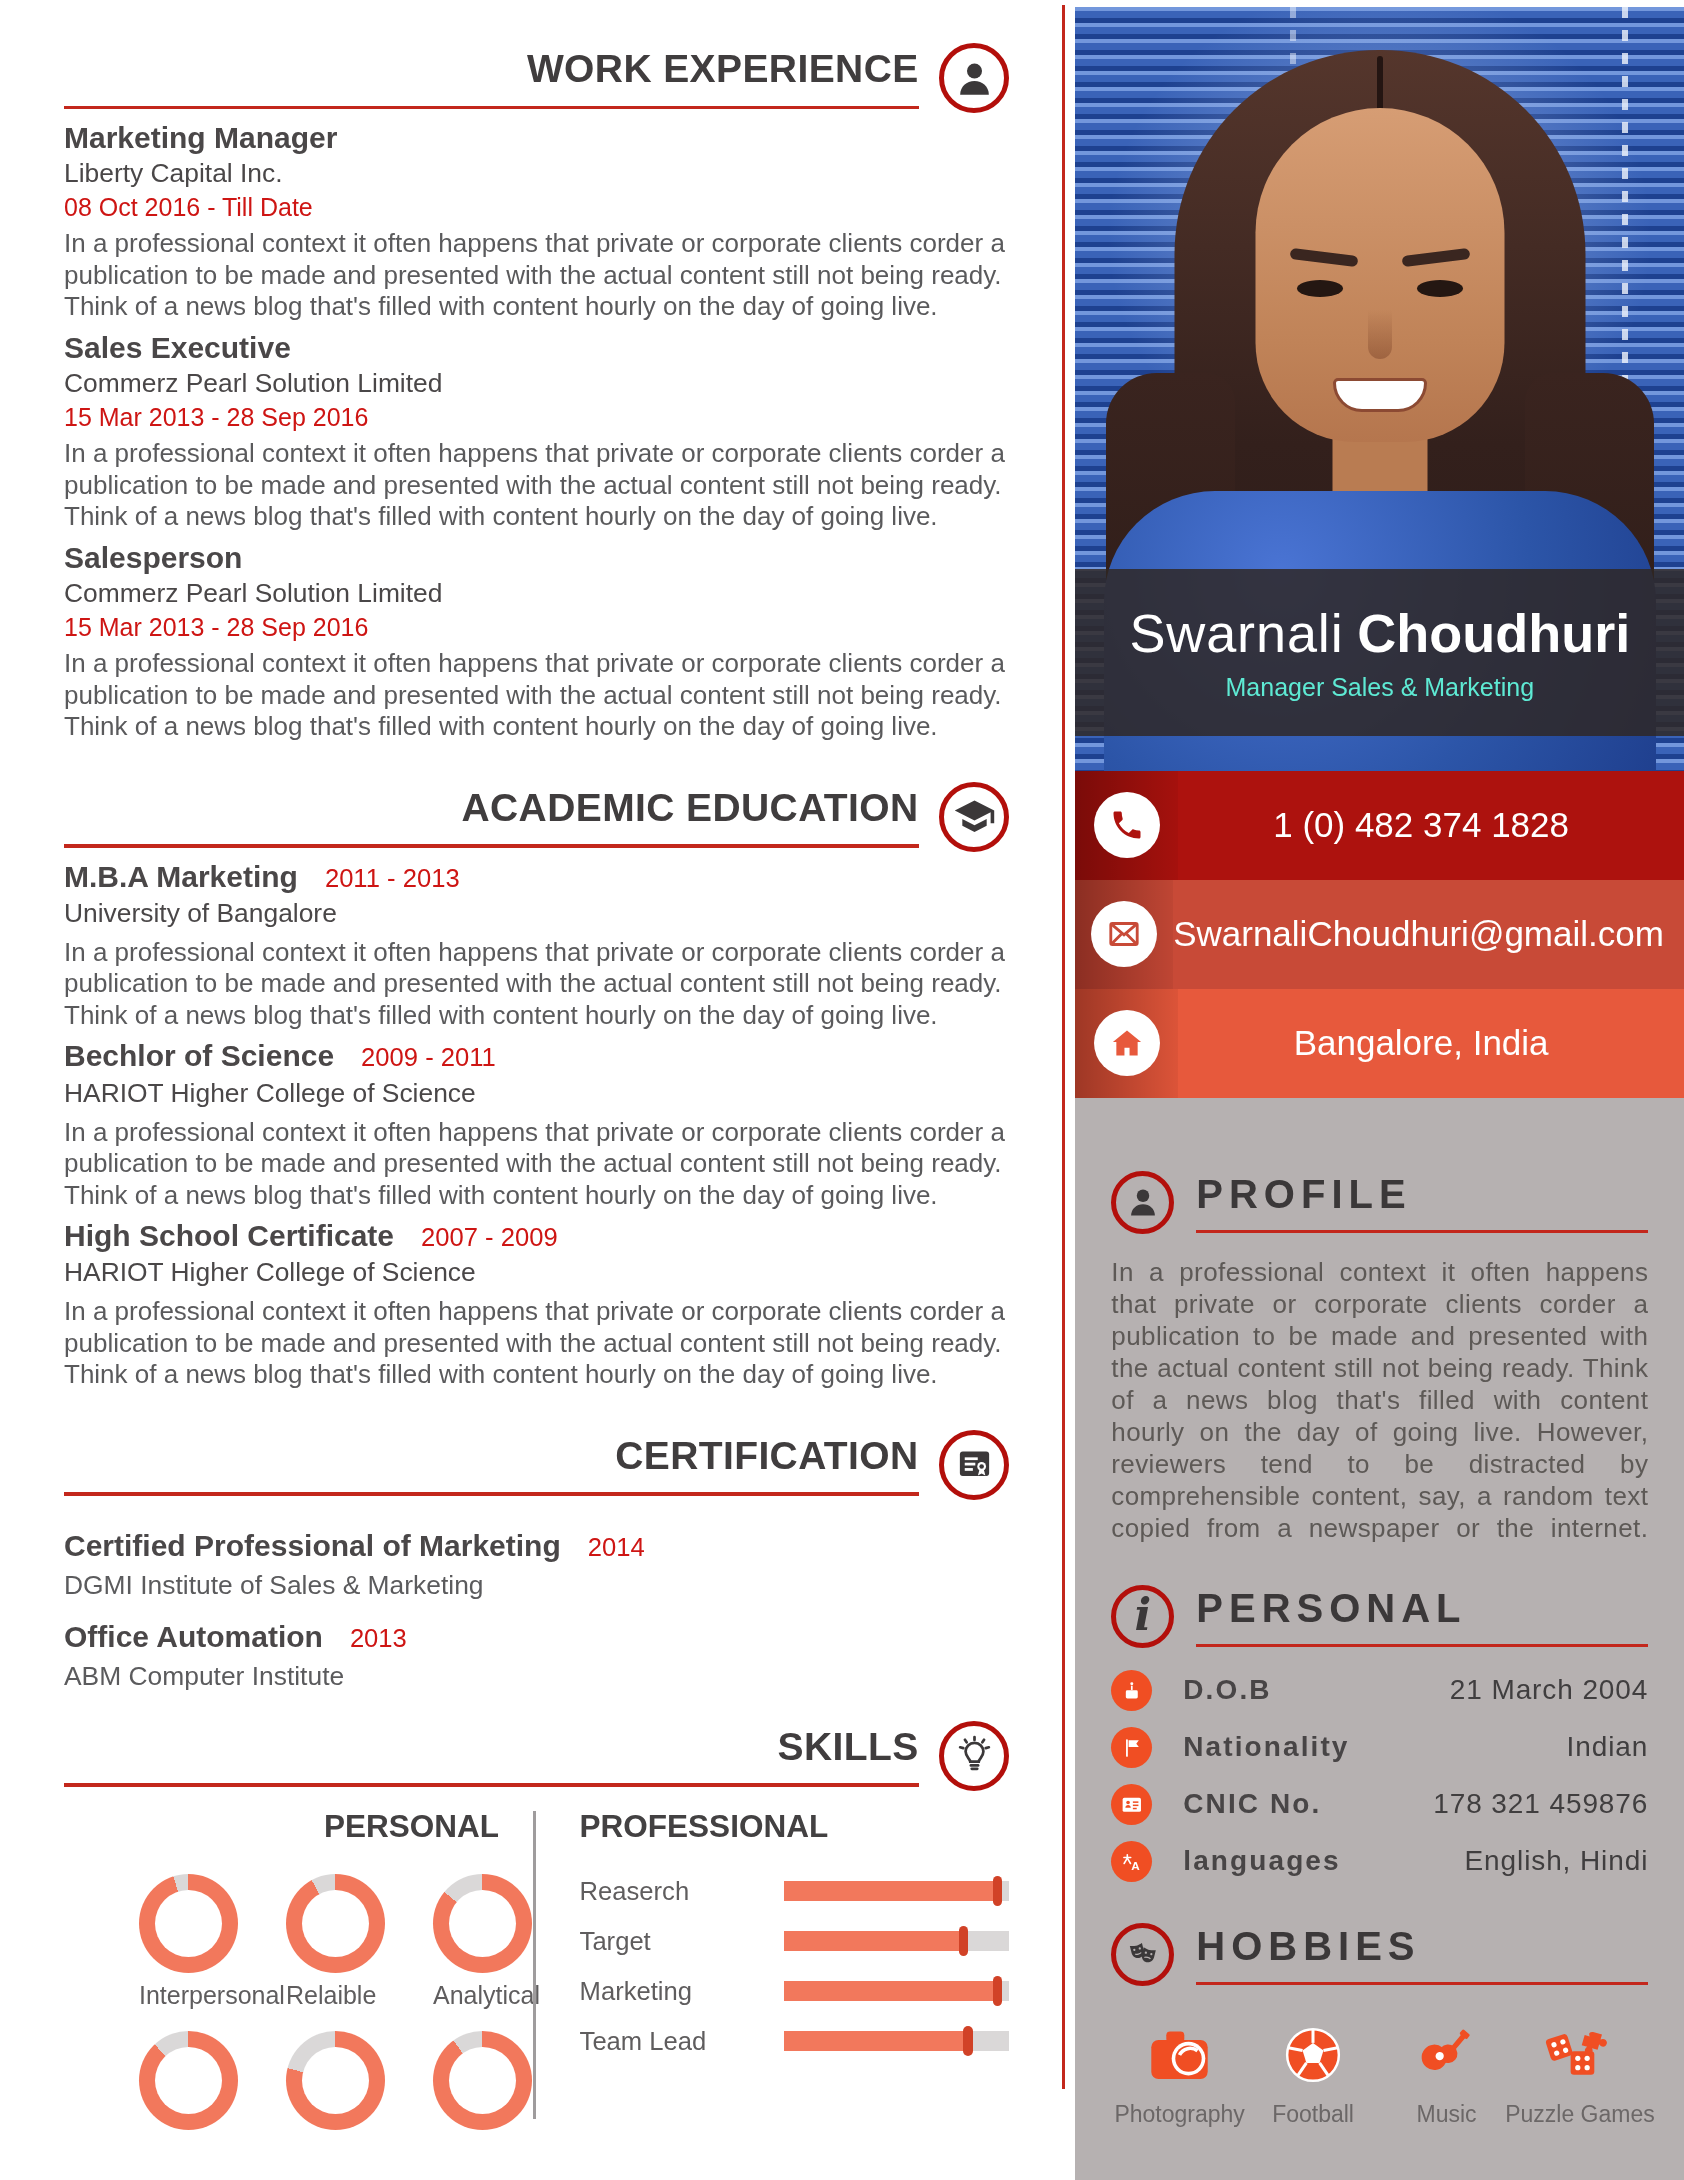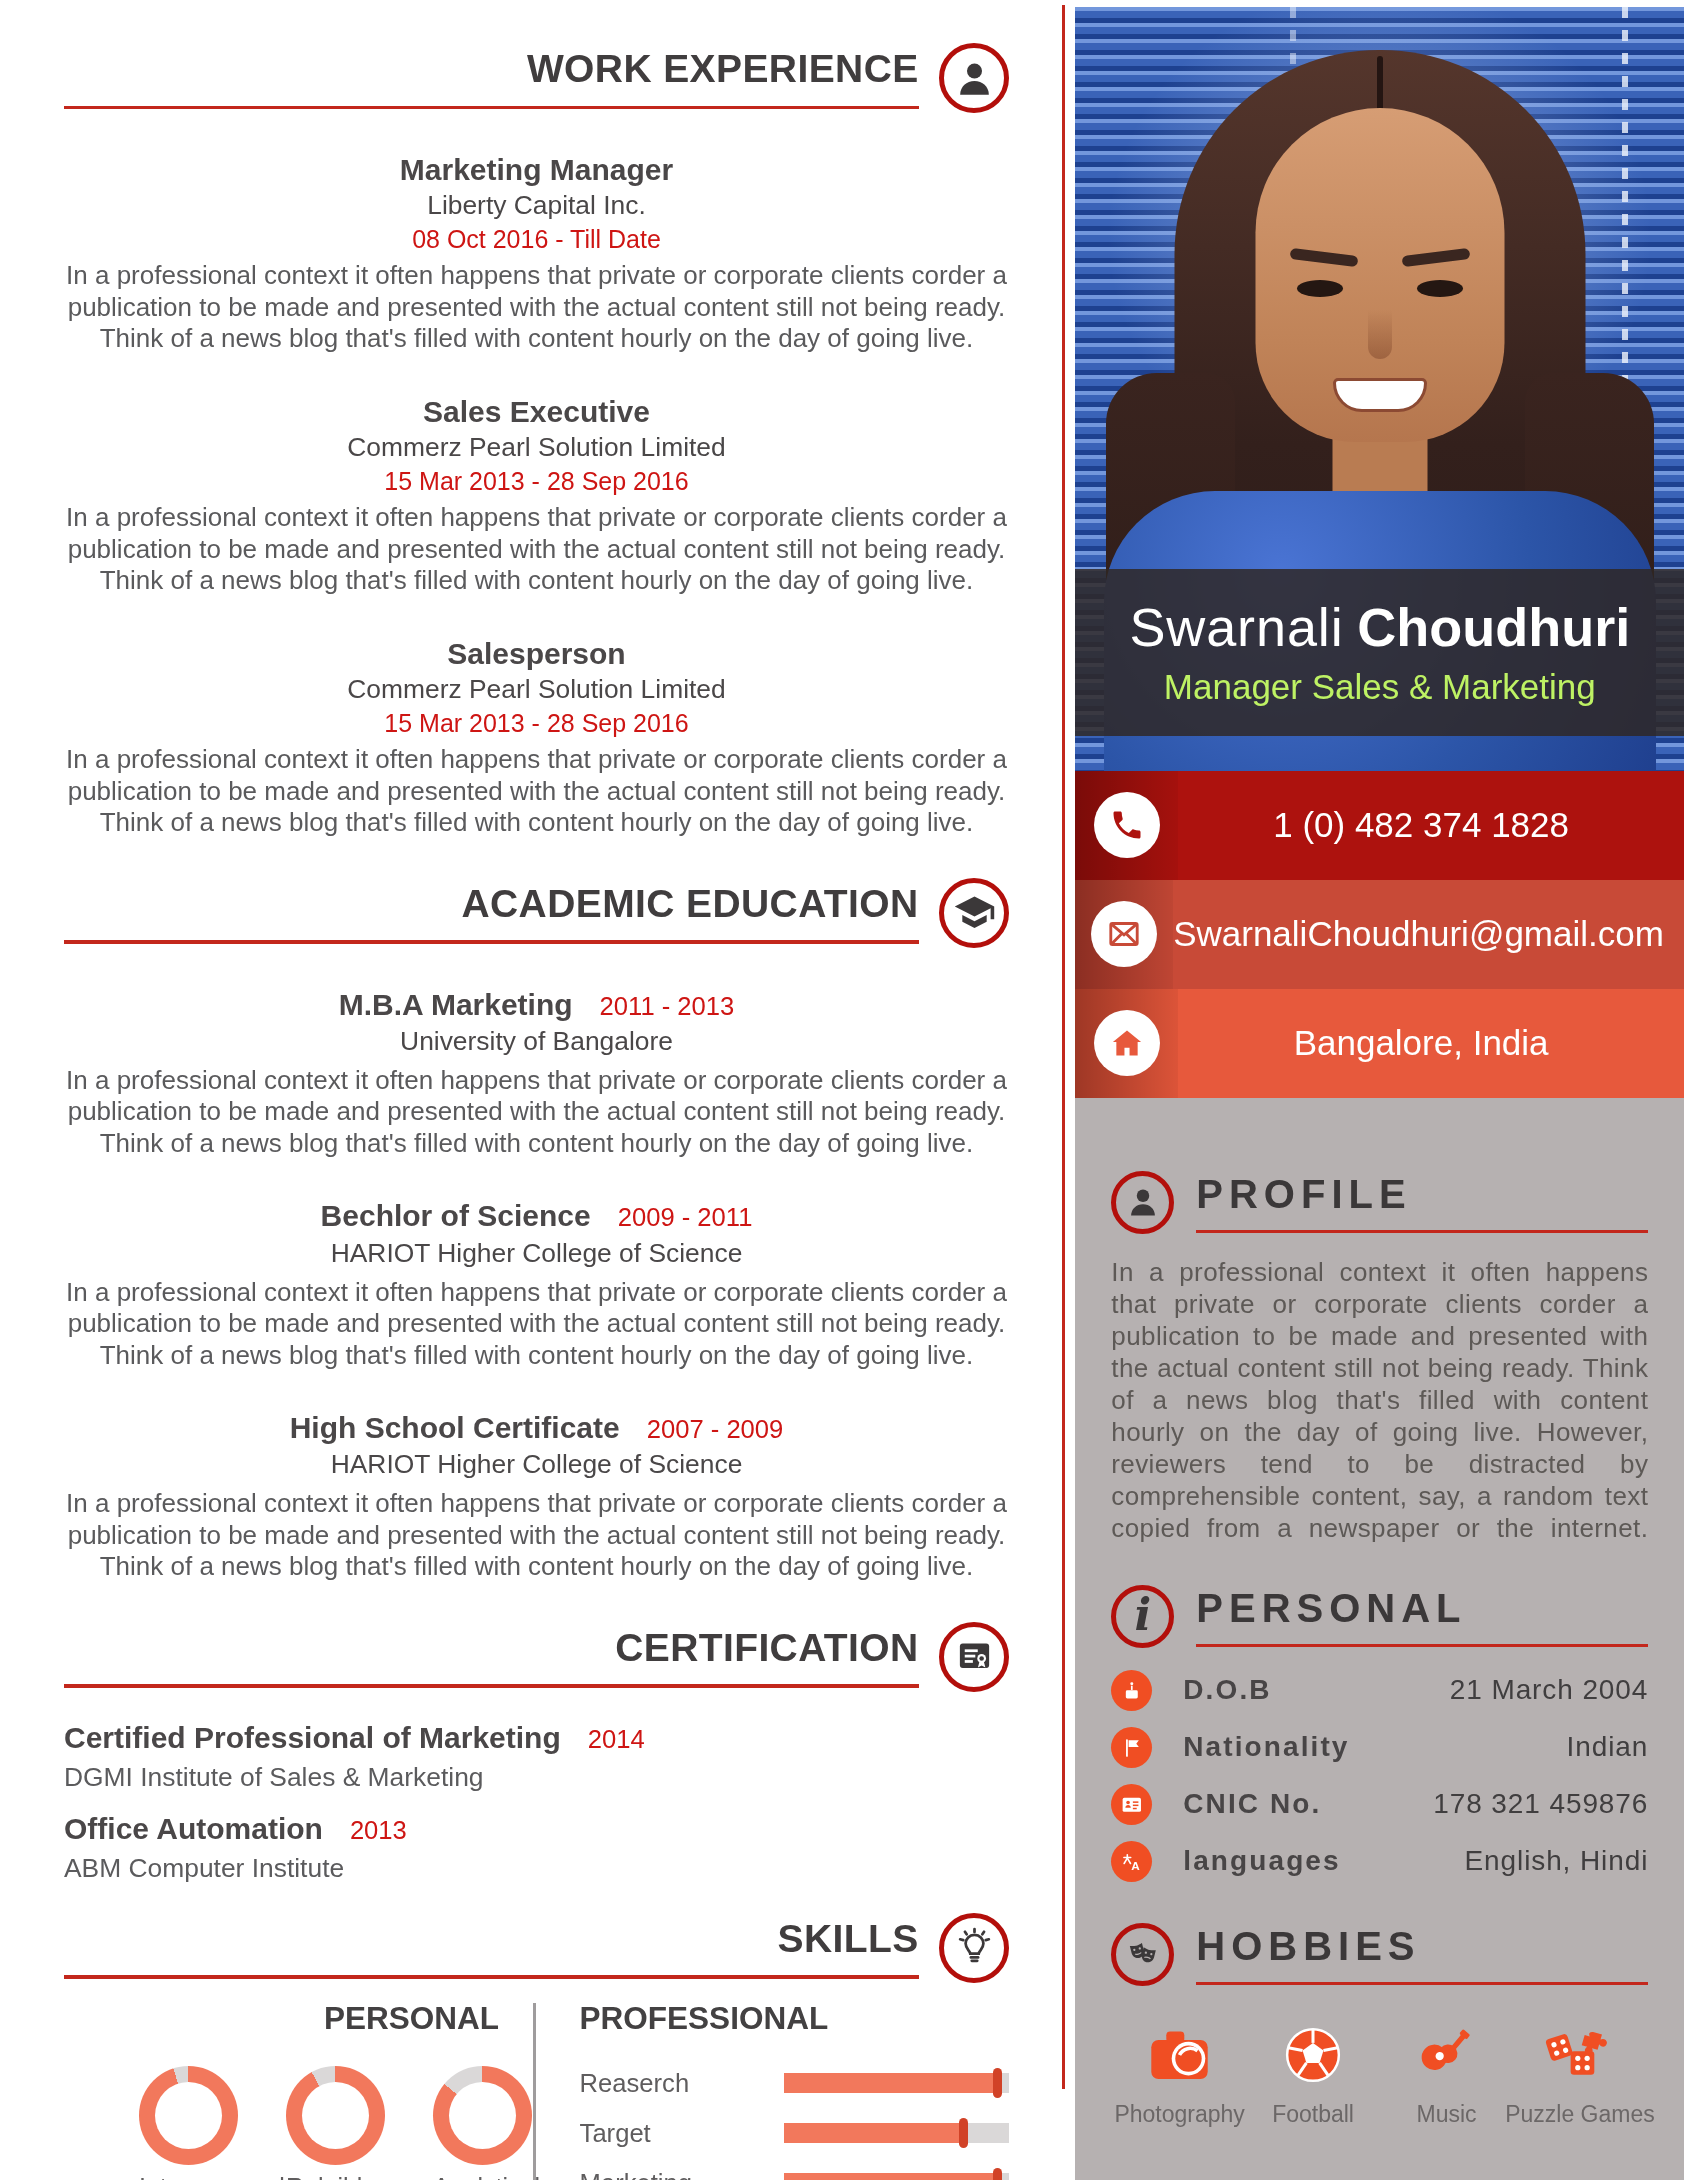--- a/index.html
+++ b/index.html
@@ -18,21 +18,21 @@
 
   .sec-header{display:flex;align-items:center}
   .sec-left{flex:1;display:flex;flex-direction:column;align-items:flex-end}
   .sec-title{font-size:39px;font-weight:800;color:#403d3e;letter-spacing:0.4px}
   .sec-rule{width:100%;height:3.4px;background:var(--accent);margin-top:14.5px}
   .ring{border:5.1px solid var(--ring);border-radius:50%;background:transparent;
         display:flex;align-items:center;justify-content:center;flex:none}
   .ring.big{width:70px;height:70px;margin-left:20.4px}
   .ring svg{display:block}
 
-  .entry{margin-top:40px;text-align:center}
+  .entry{margin-top:8px;text-align:left}
   .e-role{font-size:30px;font-weight:700;color:#4a4748;line-height:34px}
   .e-co{font-size:26.4px;font-weight:400;color:#4a4748;margin-top:3.4px;line-height:31px}
   .e-date{font-size:25px;color:var(--date-red);margin-top:3.4px;line-height:28px}
   .e-desc{font-size:26px;color:#5a5a5c;line-height:31.5px;margin-top:7.7px}
   .inline-date{font-weight:400;font-size:25.6px;color:var(--date-red);margin-left:27px}
   .e-inst{font-size:26.4px;font-weight:400;color:#5b5b5d;margin-top:6px}
 
   .mt-sec{margin-top:39px}
   .cert-entry{margin-top:29px;text-align:left}
 
@@ -89,21 +89,21 @@
          background:radial-gradient(circle at 32% 28%, #4a74d4, #2c55a8 58%, #1f3f8e);border-radius:111px 111px 0 0}
   .hairlock{position:absolute;top:366px;width:129px;height:400px;
             background:linear-gradient(180deg,#3a241f,#2a1a16)}
   .hairlock.l{left:50%;margin-left:-274px;border-radius:60px 34px 51px 102px}
   .hairlock.r{left:50%;margin-left:145px;border-radius:34px 60px 102px 51px}
   .name-banner{position:absolute;left:0;right:0;top:562px;height:167px;background:rgba(47,39,35,.83);
                z-index:6;display:flex;flex-direction:column;align-items:center;justify-content:center}
   .name-line{font-size:54px;color:#fff;line-height:60px}
   .nl-first{font-weight:300;letter-spacing:0.9px}
   .nl-last{font-weight:800;margin-left:13.6px}
-  .job-line{font-size:35px;color:#bef264;margin-top:10px;font-weight:400}
+  .job-line{font-size:25px;color:#5eead4;margin-top:10px;font-weight:400}
 
   
   .c-row{height:109px;display:flex;align-items:center}
   .row-phone{background:#ad120e}.row-email{background:#c84a37}.row-loc{background:#e7593c}
   .c-icon-col{width:103px;height:100%;display:flex;align-items:center;justify-content:center;
               background:linear-gradient(90deg,rgba(40,0,0,.38),rgba(40,0,0,.06))}
   .c-bubble{width:66px;height:66px;border-radius:50%;background:#fff;
             display:flex;align-items:center;justify-content:center}
   .c-text{flex:1;text-align:center;color:#fff;font-size:35px;padding-right:20.4px}
 

